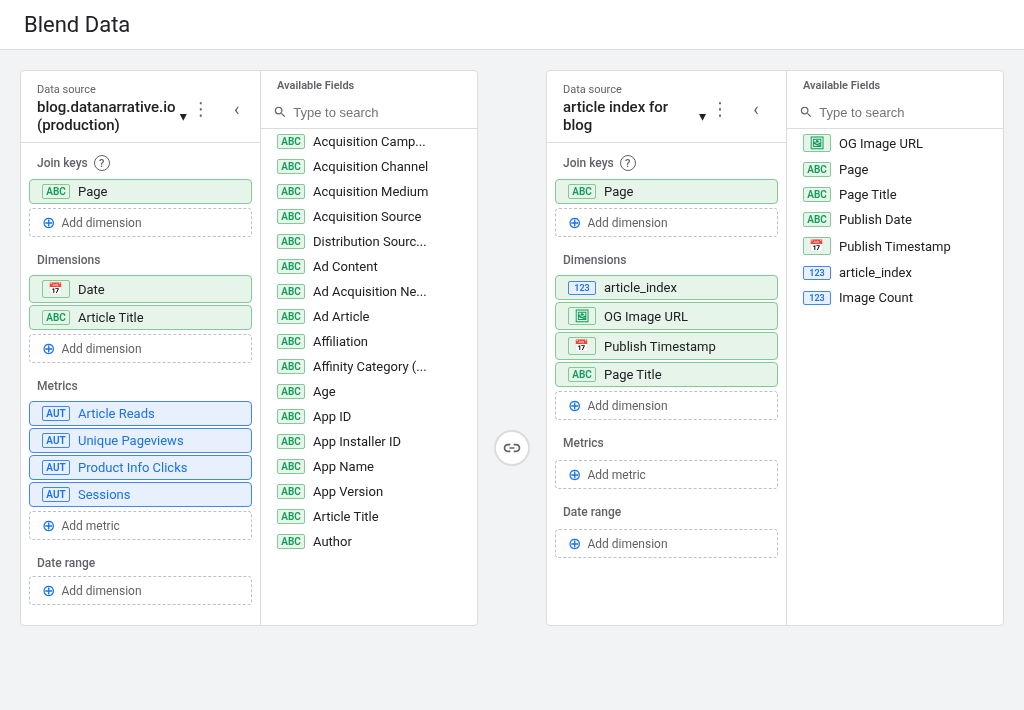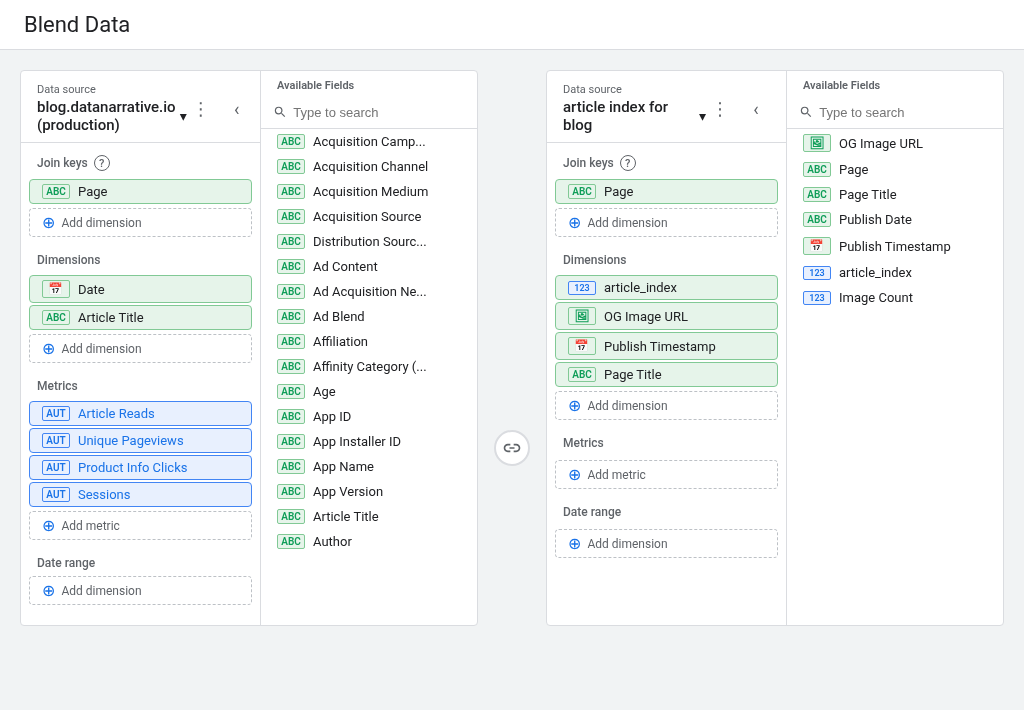--- a/index.html
+++ b/index.html
@@ -341,21 +341,21 @@
         <div class="field-row">
           <span class="field-badge badge-abc">ABC</span>
           <span class="field-name">Ad Content</span>
         </div>
         <div class="field-row">
           <span class="field-badge badge-abc">ABC</span>
           <span class="field-name">Ad Acquisition Ne...</span>
         </div>
         <div class="field-row">
           <span class="field-badge badge-abc">ABC</span>
-          <span class="field-name">Ad Blend</span>
+          <span class="field-name">Ad Article</span>
         </div>
         <div class="field-row">
           <span class="field-badge badge-abc">ABC</span>
           <span class="field-name">Affiliation</span>
         </div>
         <div class="field-row">
           <span class="field-badge badge-abc">ABC</span>
           <span class="field-name">Affinity Category (...</span>
         </div>
         <div class="field-row">

